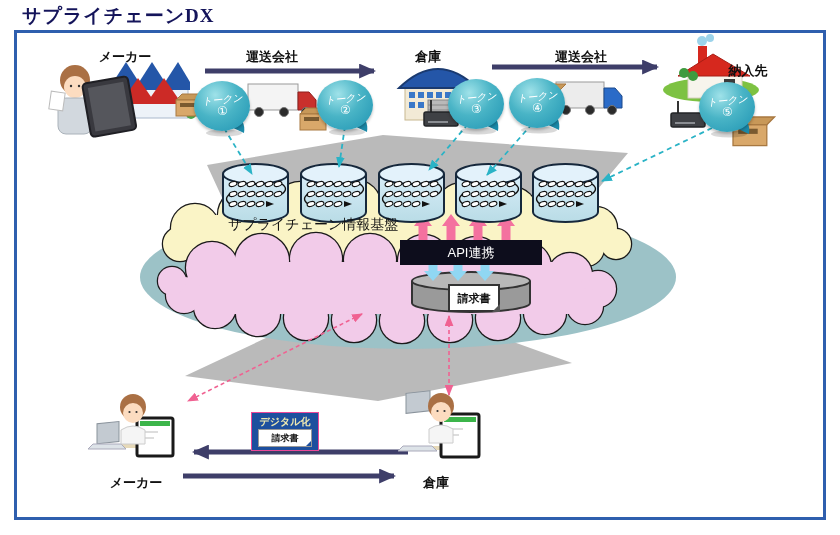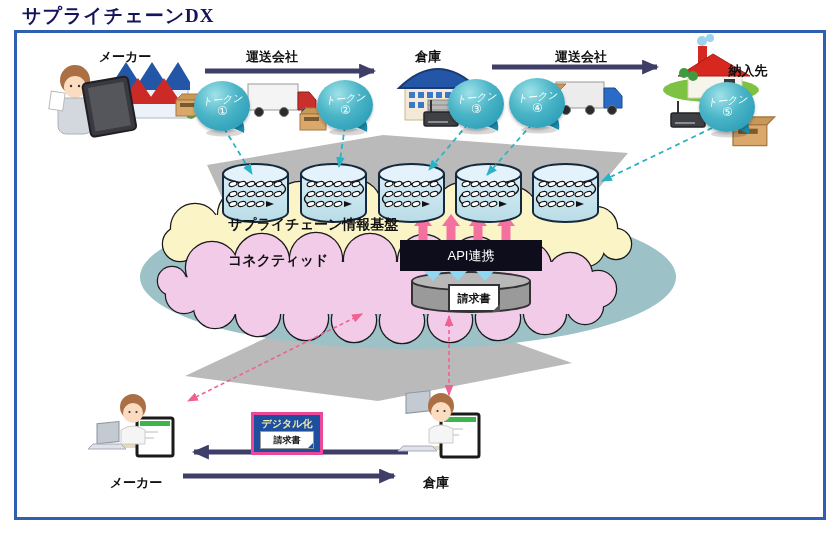--- a/index.html
+++ b/index.html
@@ -9,27 +9,27 @@
   #title{left:22px;top:3px;font-size:19px;font-weight:bold;color:var(--navy_title,#14145A);letter-spacing:1px;font-family:Liberation Serif, serif;}
   #frame{left:14px;top:30px;width:806px;height:484px;border:3px solid var(--border_blue,#2F5FAE);background:transparent;}
   #diagram{left:0;top:0;width:840px;height:535px;pointer-events:none;}
   .nodelabel{font-size:13px;font-weight:bold;color:#111;text-align:center;margin-top:10px;}
   .token{width:56px;height:50px;border-radius:50%;
      background:radial-gradient(circle at 38% 28%, #9FE2E9 0%, #49B4C6 45%, var(--token_teal,#1E93B2) 100%);
      color:#fff;font-style:italic;display:flex;flex-direction:column;align-items:center;justify-content:center;
      box-shadow:0 2px 3px rgba(0,0,0,0.25);}
   .token .t1{font-size:10px;line-height:11px;transform:rotate(-6deg);}
   .token .t2{font-size:12px;line-height:13px;transform:rotate(-6deg);}
-  .cloudtext{font-size:14px;font-weight:bold;color:#111;white-space:nowrap;}
-  #apibox{left:400px;top:240px;width:142px;height:31px;background:var(--api_black,#0D0D1C);color:#fff;
+  .cloudtext{font-size:14px;font-weight:normal;color:#111;white-space:nowrap;}
+  #apibox{left:400px;top:240px;width:142px;height:25px;background:var(--api_black,#0D0D1C);color:#fff;
      font-size:13px;display:flex;align-items:center;justify-content:center;}
   .note{background:#fff;border:2px solid #333;color:#111;display:flex;align-items:center;justify-content:center;}
   #invoice-note{left:448px;top:284px;width:48px;height:24px;font-size:11px;font-weight:bold;}
   #invoice-note::after{content:"";position:absolute;right:-2px;bottom:-2px;border-style:solid;border-width:0 0 8px 8px;border-color:transparent transparent #555 transparent;}
-  #digibox{left:251px;top:412px;width:66px;height:37px;background:var(--digital_blue,#1D4F9E);border:3px solid #ec4899;}
+  #digibox{left:251px;top:412px;width:66px;height:37px;background:var(--digital_blue,#1D4F9E);border:1px solid #ec4899;}
   #digibox .dtitle{position:absolute;left:0;top:2px;width:100%;text-align:center;font-size:10px;font-weight:bold;color:#EFE9B0;}
   #digibox .dnote{position:absolute;left:6px;top:16px;width:52px;height:16px;background:#fff;border:1px solid #999;
      font-size:9px;font-weight:bold;color:#111;display:flex;align-items:center;justify-content:center;}
   #digibox .dnote::after{content:"";position:absolute;right:0px;bottom:0px;border-style:solid;border-width:0 0 5px 5px;border-color:transparent transparent #1D4F9E transparent;}
 </style>
 </head>
 <body>
 
 <div id="stage">
 
@@ -396,21 +396,20 @@
   <div class="abs token" style="left:509px;top:78px;">
     <span class="t1">トークン</span>
     <span class="t2">④</span>
   </div>
   <div class="abs token" style="left:699px;top:82px;">
     <span class="t1">トークン</span>
     <span class="t2">⑤</span>
   </div>
 
   <div class="abs cloudtext" style="left:228px;top:216px;">サプライチェーン情報基盤</div>
-  <div class="abs cloudtext" style="left:228px;top:252px;">コネクティッド</div>
 
   <div class="abs" id="apibox">API連携</div>
 
   <div class="abs note" id="invoice-note">請求書</div>
 
   <div class="abs" id="digibox">
     <div class="dtitle">デジタル化</div>
     <div class="dnote">請求書</div>
   </div>
 

